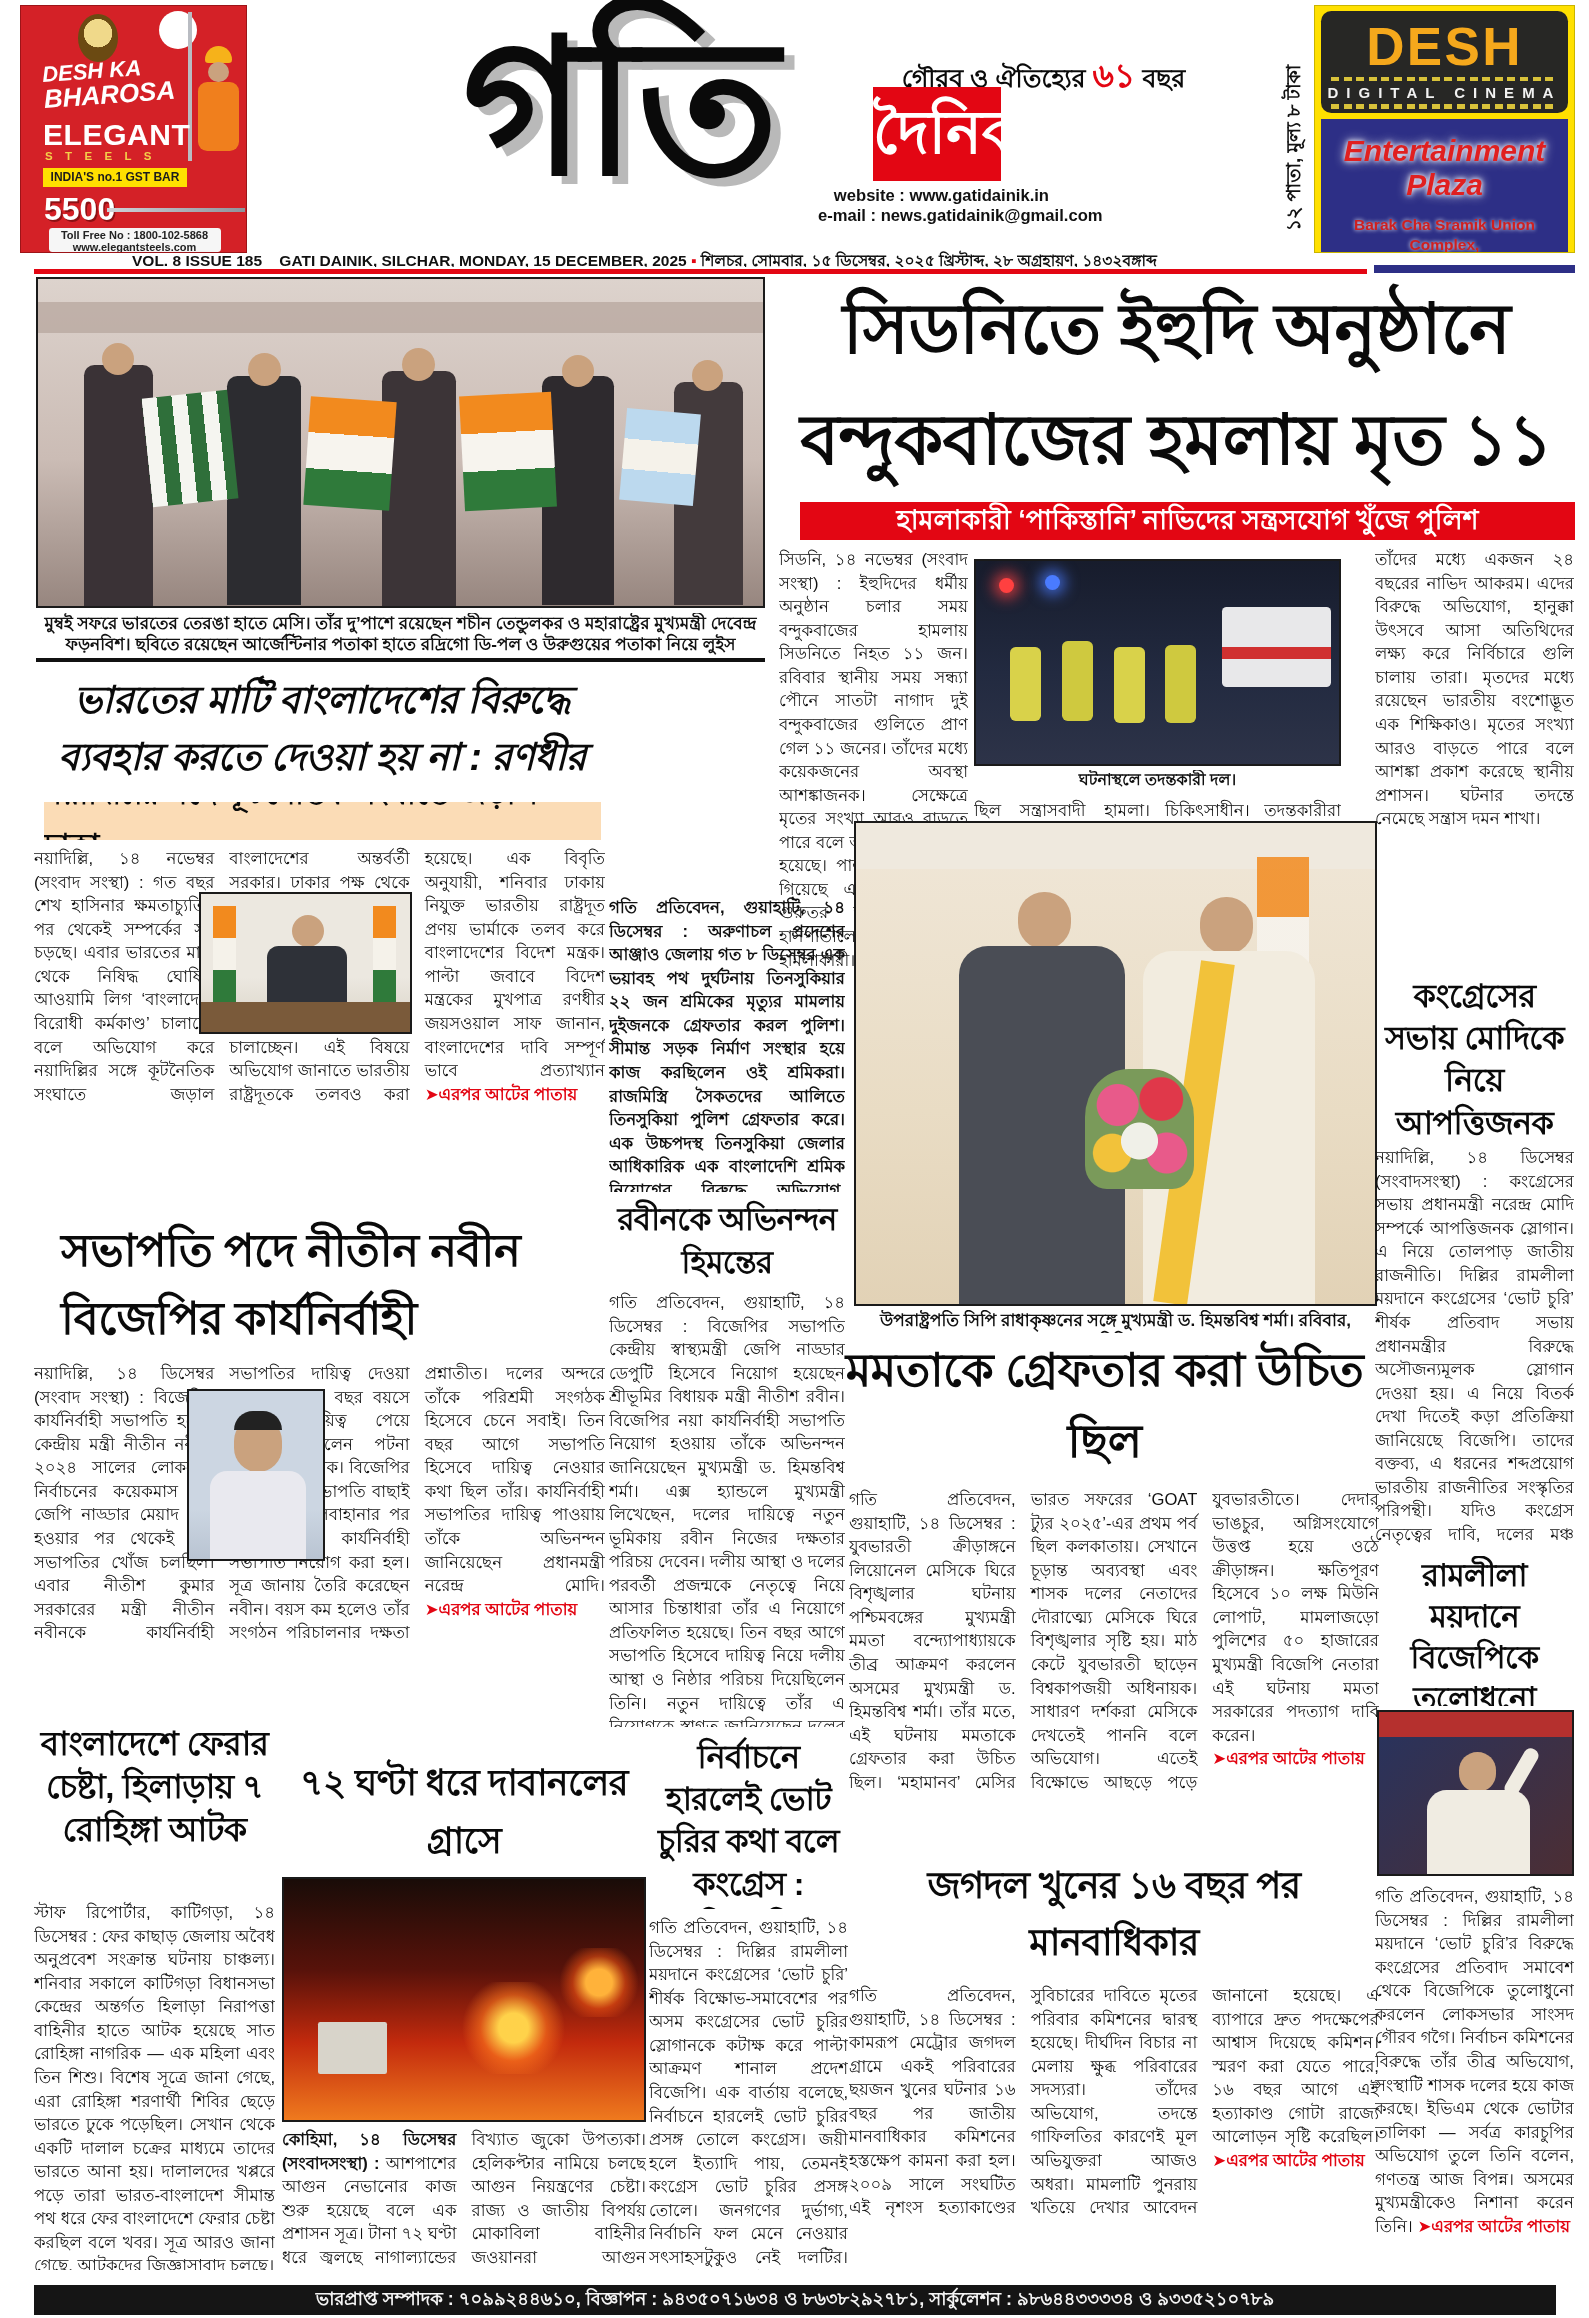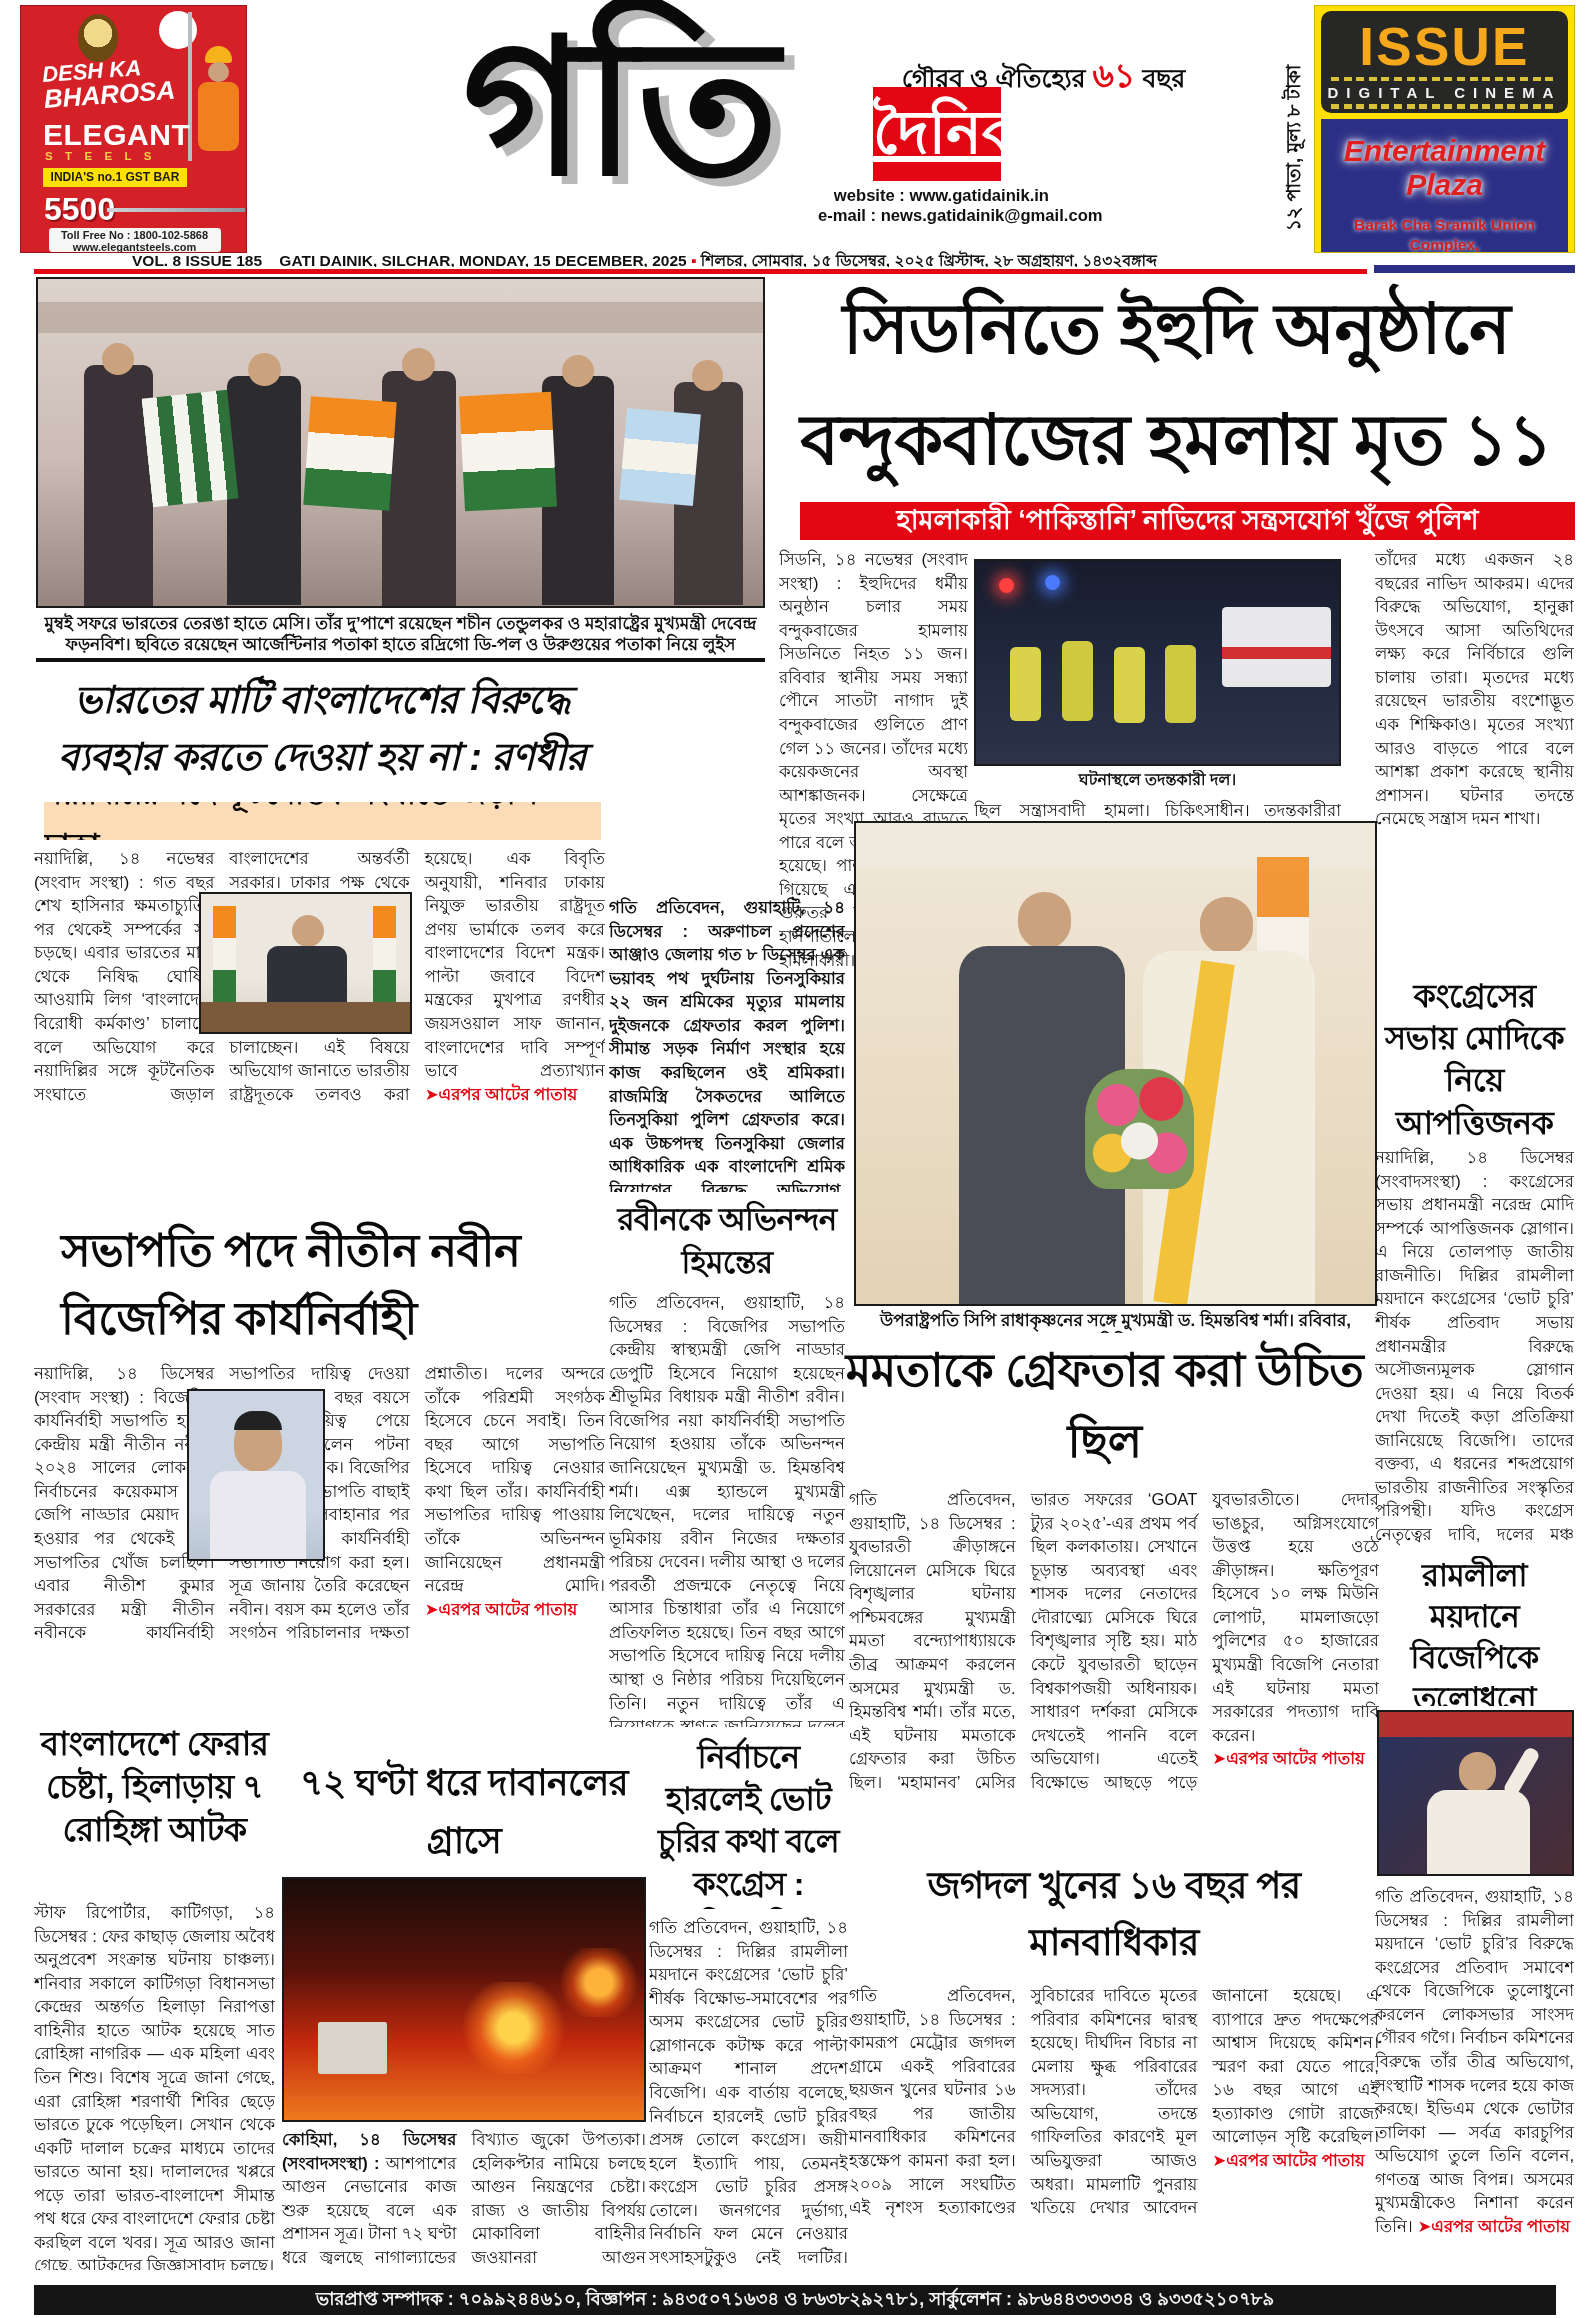--- a/index.html
+++ b/index.html
@@ -12,21 +12,21 @@
   .body-text{font-size:16.6px;line-height:1.42;text-align:justify;overflow:hidden;}
   .byline{font-weight:800;}
   .jump{color:#e30613;font-weight:800;white-space:nowrap;}
   .caption{font-weight:800;text-align:center;font-size:17px;line-height:1.25;overflow:hidden;}
   .photo{border:2.3px solid #1a1a1a;box-sizing:border-box;overflow:hidden;}
   .cols3{column-count:3;column-gap:15px;}
   .cols2{column-count:2;column-gap:15px;}
   
   .gati-title{font-size:189px;font-weight:900;color:#0a0a0a;line-height:1;
     text-shadow:10.3px 8px 0 #b9b9b9;letter-spacing:-3.4px;}
-  .dainik-box{background:#e30613;color:#fff;font-weight:900;text-align:center;text-decoration:underline;}
+  .dainik-box{background:#e30613;color:#fff;font-weight:900;text-align:center;}
   .tagline{font-weight:900;font-size:25px;color:#0a0a0a;white-space:nowrap;}
   .tagline .num{color:#e30613;font-size:33px;}
   .mast-contact{font-weight:700;font-size:16.6px;text-align:right;white-space:nowrap;}
   .price-vert{transform:rotate(-90deg);transform-origin:center;font-weight:800;font-size:19px;white-space:nowrap;}
   
   .dateline{font-weight:800;font-size:15.5px;white-space:nowrap;overflow:hidden;}
   .dateline .sep{color:#e30613;}
   
   .subhead-red{background:#e30613;color:#fff;font-weight:800;font-size:27px;
     display:flex;align-items:center;justify-content:center;overflow:hidden;}
@@ -91,21 +91,21 @@
     </div>
   </div>
   <div class="abs dainik-box" style="left:873px;top:87px;width:128px;height:94px;font-size:60px;line-height:92px;">দৈনিক</div>
   <div class="abs mast-contact" style="left:831px;top:186px;width:218px;">website : www.gatidainik.in</div>
   <div class="abs mast-contact" style="left:818px;top:206px;width:246px;">e-mail : news.gatidainik@gmail.com</div>
 
   <div class="abs price-vert" style="left:1186px;top:132px;width:218px;text-align:center;">১২ পাতা, মূল্য ৮ টাকা</div>
 
   <div class="abs ad-gold" style="left:1314px;top:4.6px;width:261px;height:248px;">
     <div class="gold-inner" style="height:102px;">
-      <div style="padding-top:9.2px;" class="gold-word">ISSUE</div>
+      <div style="padding-top:9.2px;" class="gold-word">DESH</div>
       <div class="filmstrip" style="margin:3.4px 10.3px 2.3px 10.3px;"></div>
       <div class="gold-sub">DIGITAL CINEMA</div>
       <div class="filmstrip" style="margin:3.4px 10.3px 0 10.3px;"></div>
     </div>
     <div class="ep-blue" style="margin:0 5.7px 5.7px 5.7px;height:133px;">
       <div class="ep-script" style="font-size:30px;padding-top:15px;">Entertainment</div>
       <div class="ep-script" style="font-size:30px;">Plaza</div>
       <div class="ep-addr" style="margin-top:13px;">
         <div>Barak Cha Sramik Union Complex,</div>
         <div>Sadarghat Road, Silchar-1</div>

